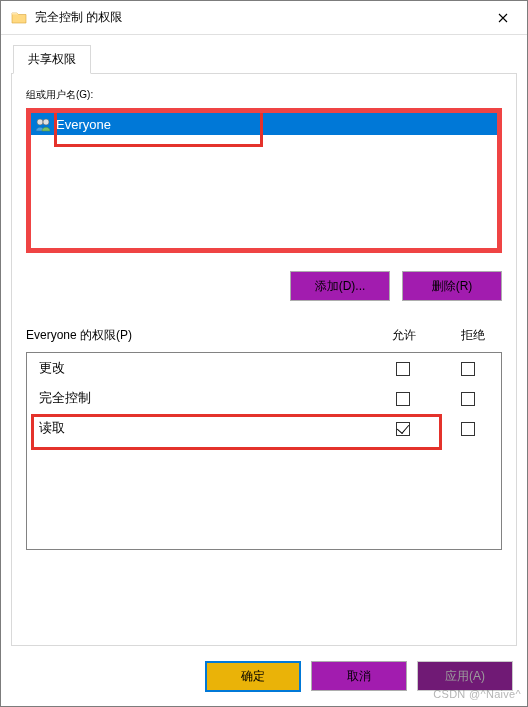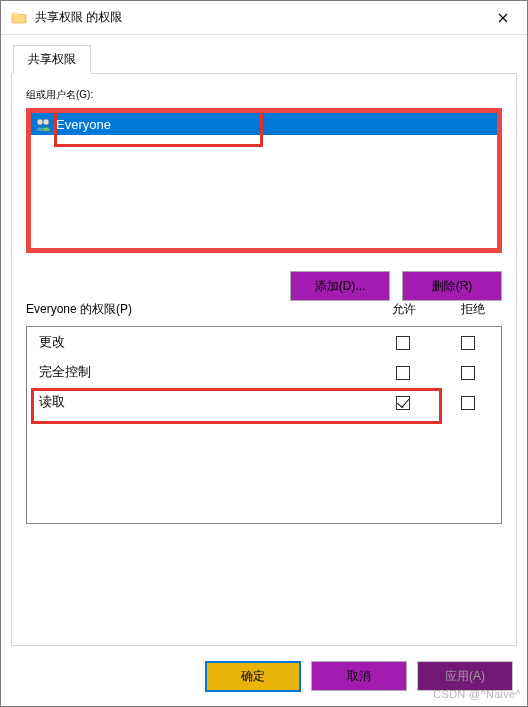--- a/index.html
+++ b/index.html
@@ -135,20 +135,21 @@
     font-size: 12px;
     padding: 0 10px;
     cursor: default;
     display: inline-flex;
     align-items: center;
     justify-content: center;
   }
   
   .perm-head {
     display: flex;
+    margin-top: 26px;
     font-size: 12px;
     color: #000;
     justify-content: flex-end;
   }
   .perm-head .col-name { flex: 1; }
   .perm-head .col-allow { width: 80px; text-align: center; }
   .perm-head .col-deny  { width: 58px; text-align: center; }
   
   
   .perm-table {
@@ -237,21 +238,21 @@
 
 <div class="window">
 
   <div class="titlebar">
     <span class="folder-icon">
       <svg viewBox="0 0 16 16">
         <path d="M1 3 h5 l1.3 1.5 H15 V13 H1 Z" fill="#ffd981" stroke="#d9a43b" stroke-width="0.6"></path>
         <path d="M1 3 h5 l1.3 1.5 H1 Z" fill="#ffe6ad"></path>
       </svg>
     </span>
-    <span class="title-text">共享权限 的权限</span>
+    <span class="title-text">完全控制 的权限</span>
     <div class="close-btn">
       <svg viewBox="0 0 10 10">
         <path d="M1 1 L9 9 M9 1 L1 9" stroke="#000" stroke-width="1.1"></path>
       </svg>
     </div>
   </div>
 
   <div class="client">
     <div class="tabs-wrap">
       <div class="tab">

